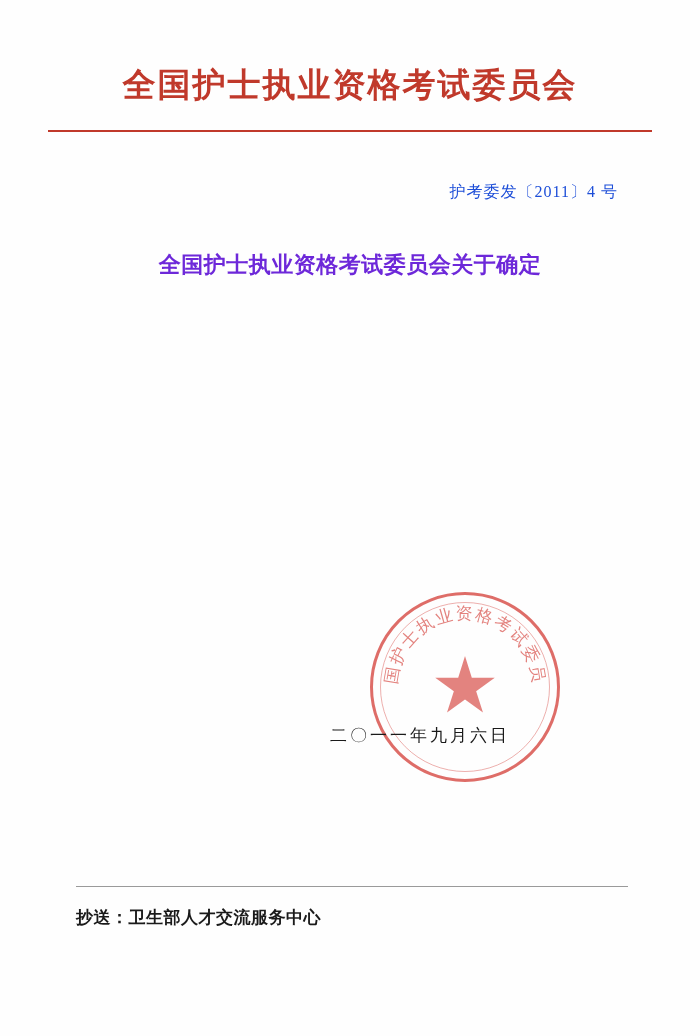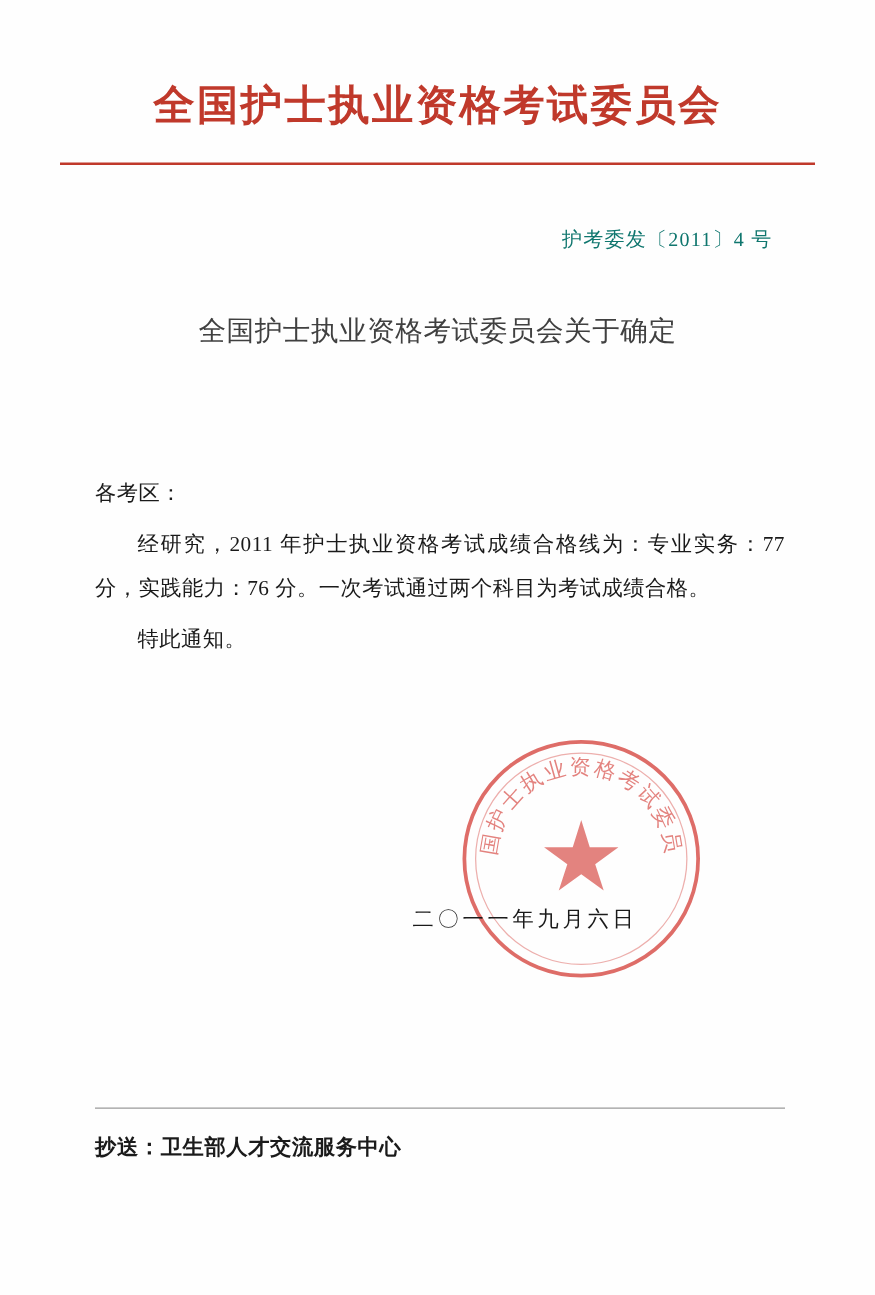--- a/index.html
+++ b/index.html
@@ -49,35 +49,35 @@
     background: #c0392b;
   }
 
   
   .doc-number {
     position: absolute;
     top: 182px;
     right: 82px;
     font-size: 16px;
     letter-spacing: 1px;
-    color: #0f766e;
+    color: #1d4ed8;
   }
 
   
   .doc-title {
     position: absolute;
     top: 248px;
     left: 60px;
     width: 580px;
     text-align: center;
-    font-weight: normal;
+    font-weight: bold;
     font-size: 22px;
     line-height: 1.55;
     letter-spacing: 0.5px;
-    color: #404040;
+    color: #6d28d9;
   }
   .doc-title .line { display: block; }
 
   
   .body-text {
     position: absolute;
     top: 378px;
     left: 76px;
     width: 552px;
     font-size: 17px;
@@ -187,25 +187,20 @@
   </div>
 
   <div class="red-rule"></div>
 
   <div class="doc-number">护考委发〔2011〕4 号</div>
 
   <div class="doc-title">
     <span class="line">全国护士执业资格考试委员会关于确定</span>
   </div>
 
-  <div class="body-text">
-    <p class="salutation">各考区：</p>
-    <p class="para">经研究，2011 年护士执业资格考试成绩合格线为：专业实务：77 分，实践能力：76 分。一次考试通过两个科目为考试成绩合格。</p>
-    <p class="para">特此通知。</p>
-  </div>
 
   <div class="seal-area">
     <div class="seal">
       <div class="seal-inner"></div>
       <div class="seal-star"></div>
       <div class="seal-arc-text">
         <svg width="184" height="184" viewBox="0 0 184 184" aria-hidden="true">
           <defs>
             <path id="sealArc" d="M 24,92 A 68,68 0 1 1 160,92"></path>
           </defs>

